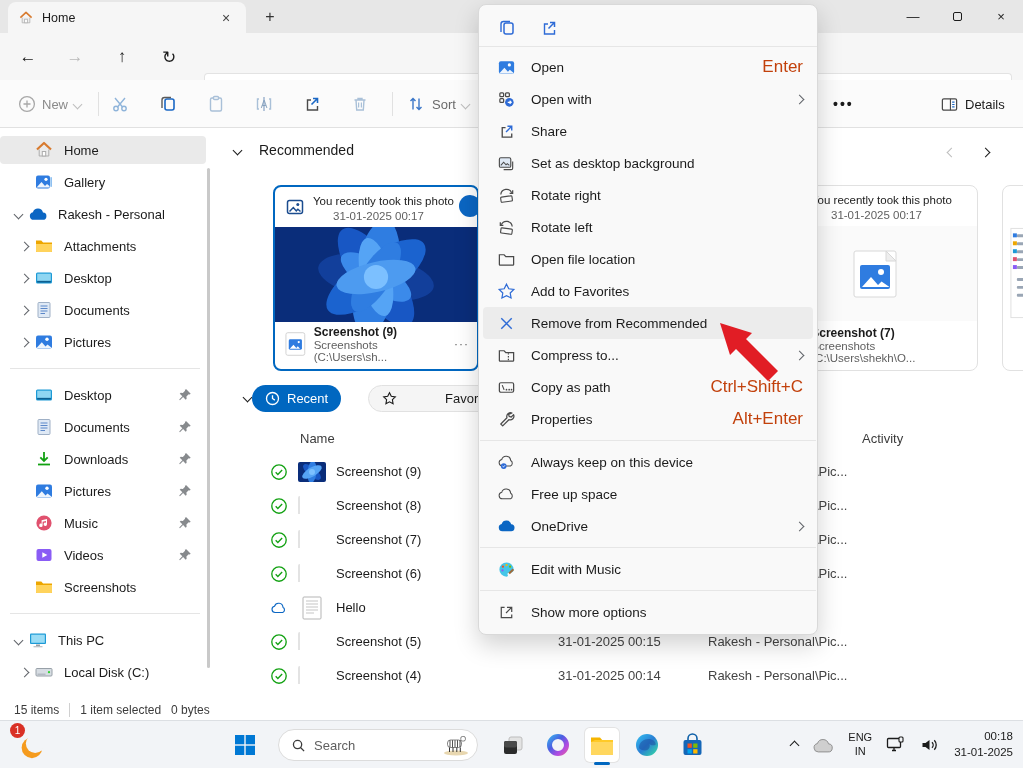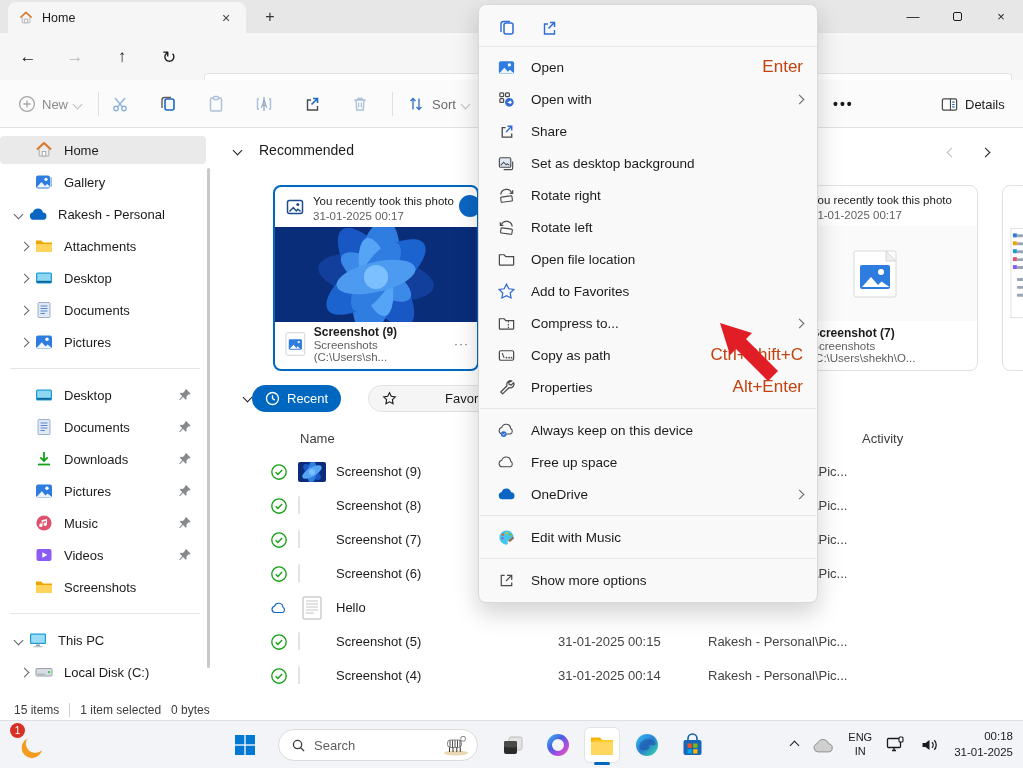--- a/index.html
+++ b/index.html
@@ -44,21 +44,21 @@
 
   
   #content { position:absolute; left:212px; top:128px; width:811px; bottom:68px; background:#fff; overflow:hidden; }
   .sec-head { position:absolute; left:22px; top:14px; display:flex; align-items:center; gap:18px; font-size:14px; color:#1b1b1b; }
   .pag { position:absolute; top:13px; width:22px; height:22px; display:flex; align-items:center; justify-content:center; }
 
   .card { position:absolute; top:57px; width:206px; height:186px; background:#fff; border:1px solid #e1e1e1; border-radius:8px; overflow:hidden; }
   .card.selected { border:2px solid #0067c0; }
   .card-head { position:relative; height:32px; display:flex; align-items:flex-start; padding:7px 8px 0 10px; gap:8px; }
   .card-title { font-size:11.5px; color:#1b1b1b; line-height:1.35; }
-  .card-sub { font-size:11.5px; color:#5f5f5f; }
+  .card-sub { font-size:11.5px; color:#5f5f5f;margin-left:20px; }
   .card-badge { position:absolute; right:-4px; top:8px; width:22px; height:22px; border-radius:11px; background:#0b66c3; }
   .card-img { position:absolute; left:0; right:0; top:40px; height:95px; }
   .card-foot { position:absolute; left:0; right:0; bottom:0; height:46px; display:flex; align-items:center; padding:0 8px 4px 10px; gap:8px; }
   .cf-name { font-size:12px; font-weight:bold; color:#1b1b1b; }
   .cf-path { font-size:11.5px; color:#5f5f5f; }
   .cf-dots { margin-left:auto; color:#5f5f5f; letter-spacing:1px; font-size:12px; }
 
   .pill { position:absolute; top:257px; height:27px; border-radius:14px; display:flex; align-items:center; gap:7px; padding:0 13px; font-size:13px; }
   .pill.active { background:#0067c0; color:#fff; }
   .pill.idle { background:#f5f5f5; border:1px solid #e1e1e1; color:#1b1b1b;gap:48px; }
@@ -798,20 +798,26 @@
           <path d="M2.5 5h5l1.8 2h8.2v8.2c0 .5-.4.8-.8.8H3.3c-.4 0-.8-.3-.8-.8z" fill="none" stroke="#4a4a4a" stroke-width="1.3"></path>
         </svg>
       <span>Open file location</span>
     </div>
     <div class="cm-item">
       <svg class="cm-ico" viewBox="0 0 20 20">
           <path d="M10 2.3l2.4 4.8 5.3.8-3.8 3.7.9 5.2-4.8-2.5-4.8 2.5.9-5.2L2.3 7.9l5.3-.8z" fill="none" stroke="#2e6bd6" stroke-width="1.3"></path>
         </svg>
       <span>Add to Favorites</span>
     </div>
+    <div class="cm-item hl">
+      <svg class="cm-ico" viewBox="0 0 20 20">
+          <path d="M4.5 4.5l11 11M15.5 4.5l-11 11" stroke="#2e6bd6" stroke-width="1.5"></path>
+        </svg>
+      <span>Remove from Recommended</span>
+    </div>
     <div class="cm-item">
       <svg class="cm-ico" viewBox="0 0 20 20">
           <path d="M2.5 5h5l1.8 2h8.2v8.2c0 .5-.4.8-.8.8H3.3c-.4 0-.8-.3-.8-.8z" fill="none" stroke="#4a4a4a" stroke-width="1.3"></path>
           <path d="M12 7.5v1.5M12 10.5V12M12 13.5V15" stroke="#4a4a4a" stroke-width="1.3"></path>
         </svg>
       <span>Compress to...</span>
       <span class="cm-sub cv right"></span>
     </div>
     <div class="cm-item">
       <svg class="cm-ico" viewBox="0 0 20 20">

